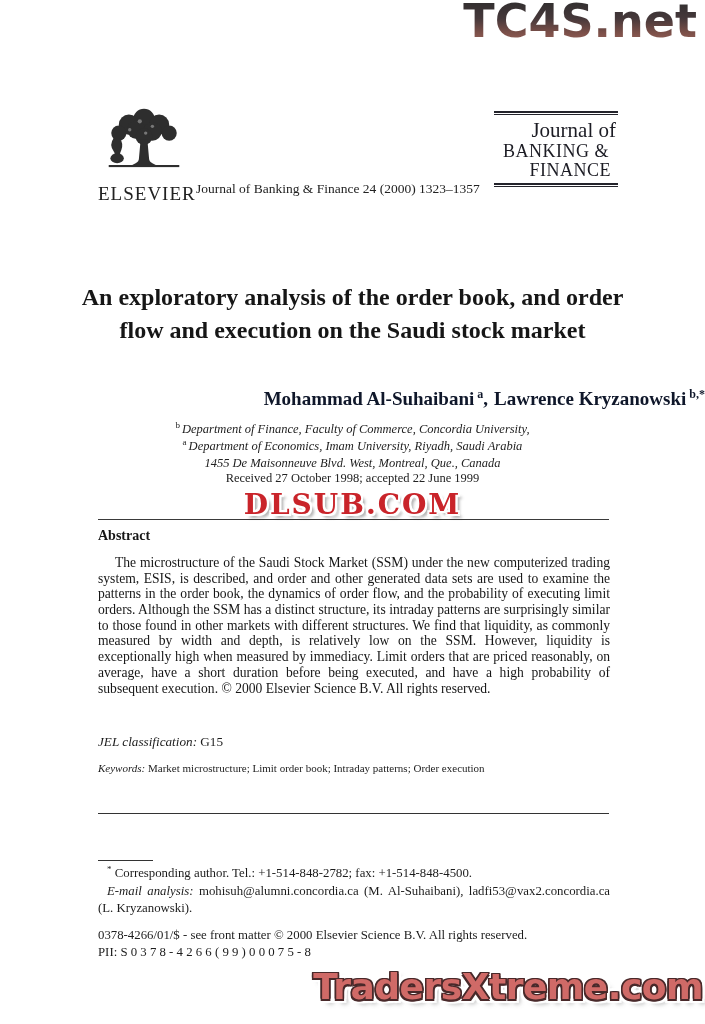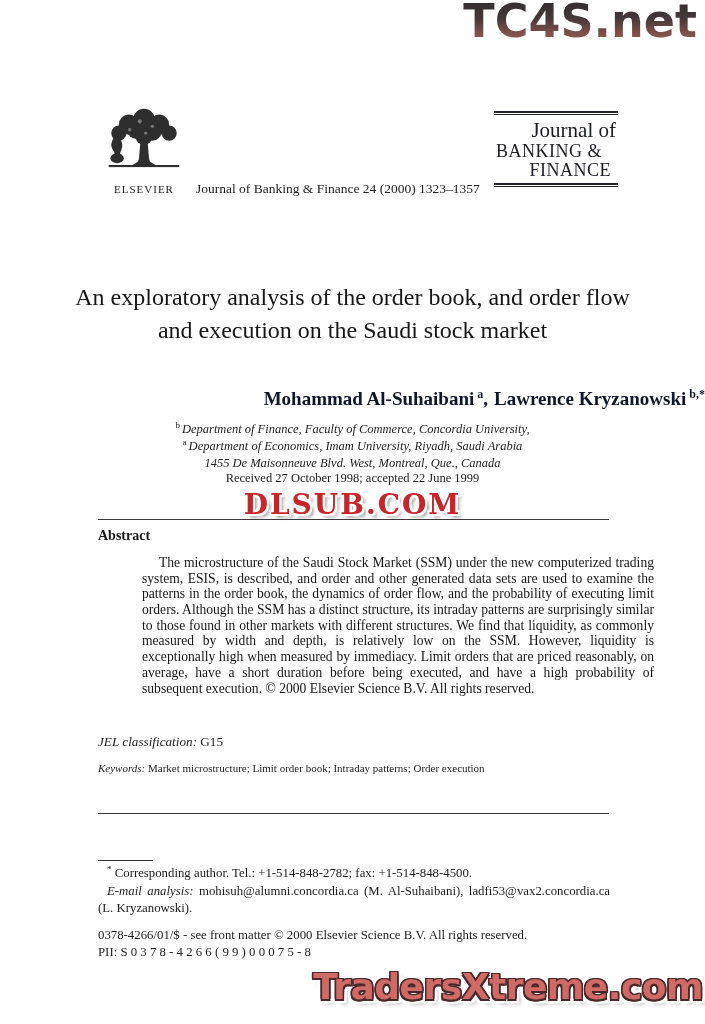--- a/index.html
+++ b/index.html
@@ -48,56 +48,56 @@
       0 -1.5px 0 #49292a, 0 1.5px 0 #49292a,
       -1.5px 0 0 #49292a, 1.5px 0 0 #49292a,
       -4px -4px 1px #fff, 4px -4px 1px #fff, -4px 4px 1px #fff, 4px 4px 1px #fff,
       0 4px 1px #fff, 0 -4px 1px #fff, 4px 0 1px #fff, -4px 0 1px #fff,
       5px 5px 4px rgba(120,120,120,0.5);
   }
 
   
   .elsevier { position:absolute; left:98px; top:106px; width:92px; text-align:center; }
   .elsevier svg { display:block; margin:0 auto; }
-  .elsevier-name { font-size:11px; letter-spacing:1px; color:#222; margin-top:1px; }
+  .elsevier-name { font-size:19px; letter-spacing:1px; color:#222; margin-top:1px; }
 
   .citation { position:absolute; left:196px; top:181px; font-size:13.5px; color:#222; }
 
   .journal-box { position:absolute; left:494px; top:111px; width:124px; color:#1c1c24; }
   .dbl-rule { border-top:2px solid #23232b; border-bottom:1px solid #23232b; height:4px; }
   .jb-text { padding:3px 2px 2px 2px; }
   .jb-l1 { font-size:21px; text-align:right; padding-left:8px; }
-  .jb-l2 { font-size:18px; letter-spacing:0.5px; margin-top:-2px; }
+  .jb-l2 { font-size:18px; text-align:center; letter-spacing:0.5px; margin-top:-2px; }
   .jb-l3 { font-size:18px; text-align:right; padding-right:5px; letter-spacing:0.5px; margin-top:-2px; }
 
   .site-url { position:absolute; right:97px; top:197px; font-size:13px; color:#222; }
 
   
   .title {
     position:absolute; top:281px; left:75px; width:555px;
     font-size:24px; line-height:1.37; text-align:center; color:#161616;
-    font-weight:normal;
+    font-weight:bold;
   }
   .authors { position:absolute; top:387px; left:0; width:100%; text-align:right; font-size:19px; color:#0f172a;font-weight:bold; }
   .authors sup { font-size:12px; margin-left:3px; }
   .authors .sep { margin-right:6px; }
   .affils { position:absolute; top:420px; left:0; width:100%; text-align:center; font-style:italic; font-size:12.5px; line-height:1.3; color:#222; }
   .affils sup { font-size:9px; font-style:normal; margin-right:2px; }
   .received { position:absolute; top:471px; left:0; width:100%; text-align:center; font-size:12.5px; color:#222; }
 
   
   .rule-main { position:absolute; top:519px; left:98px; width:511px; border-top:1px solid #3a3a3a; }
   .rule-bottom { position:absolute; top:813px; left:98px; width:511px; border-top:1.5px solid #333; }
   .fn-rule { position:absolute; top:860px; left:98px; width:55px; border-top:1.5px solid #333; }
 
   
   .abstract-h { position:absolute; top:528px; left:98px; font-size:14px; font-weight:bold; color:#161616; }
   .abstract-p {
     position:absolute; top:555px; left:98px; width:512px;
-    font-size:13.6px; line-height:1.155; text-align:justify; text-indent:17px; color:#161616;margin-left:44px;
+    font-size:13.6px; line-height:1.155; text-align:justify; text-indent:17px; color:#161616;
   }
   .jel { position:absolute; top:734px; left:98px; font-size:13.2px; color:#1c1c1c; }
   .jel i, .keywords i { font-style:italic; }
   .keywords {
     position:absolute; top:761px; left:98px; width:512px;
     font-size:11px; line-height:1.38; text-align:justify; color:#1c1c1c;
   }
 
   
   .footnote { position:absolute; top:863px; left:98px; width:512px; font-size:12.8px; line-height:1.37; color:#1c1c1c; }

